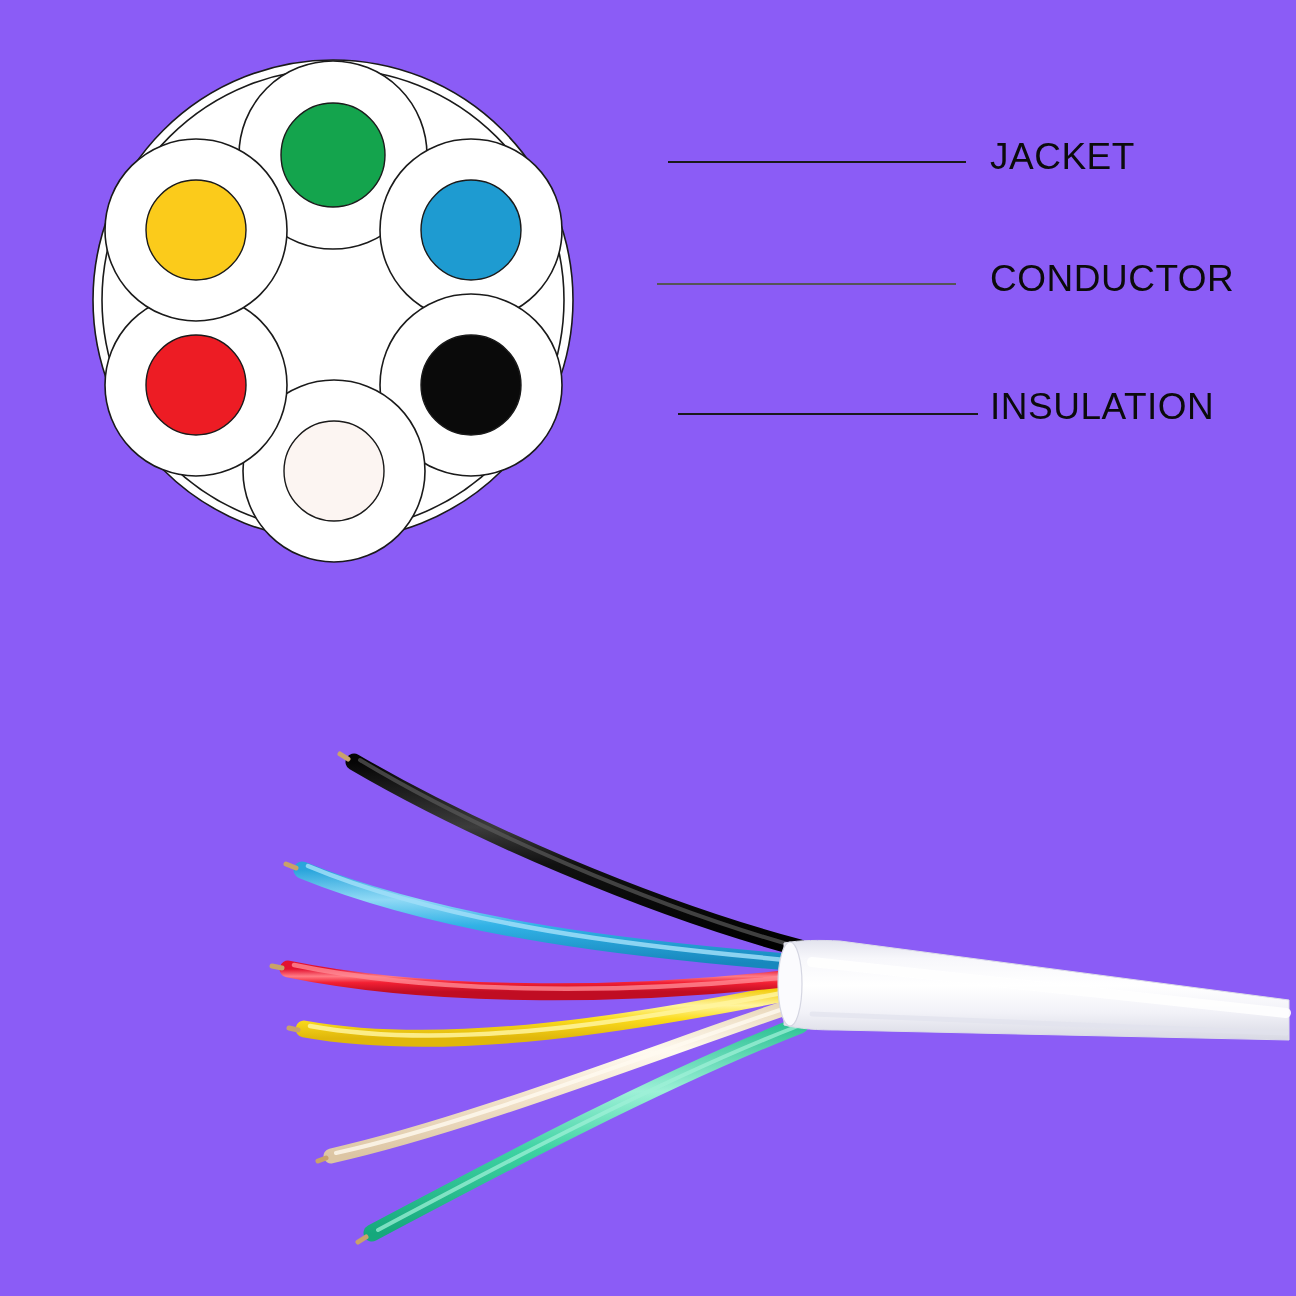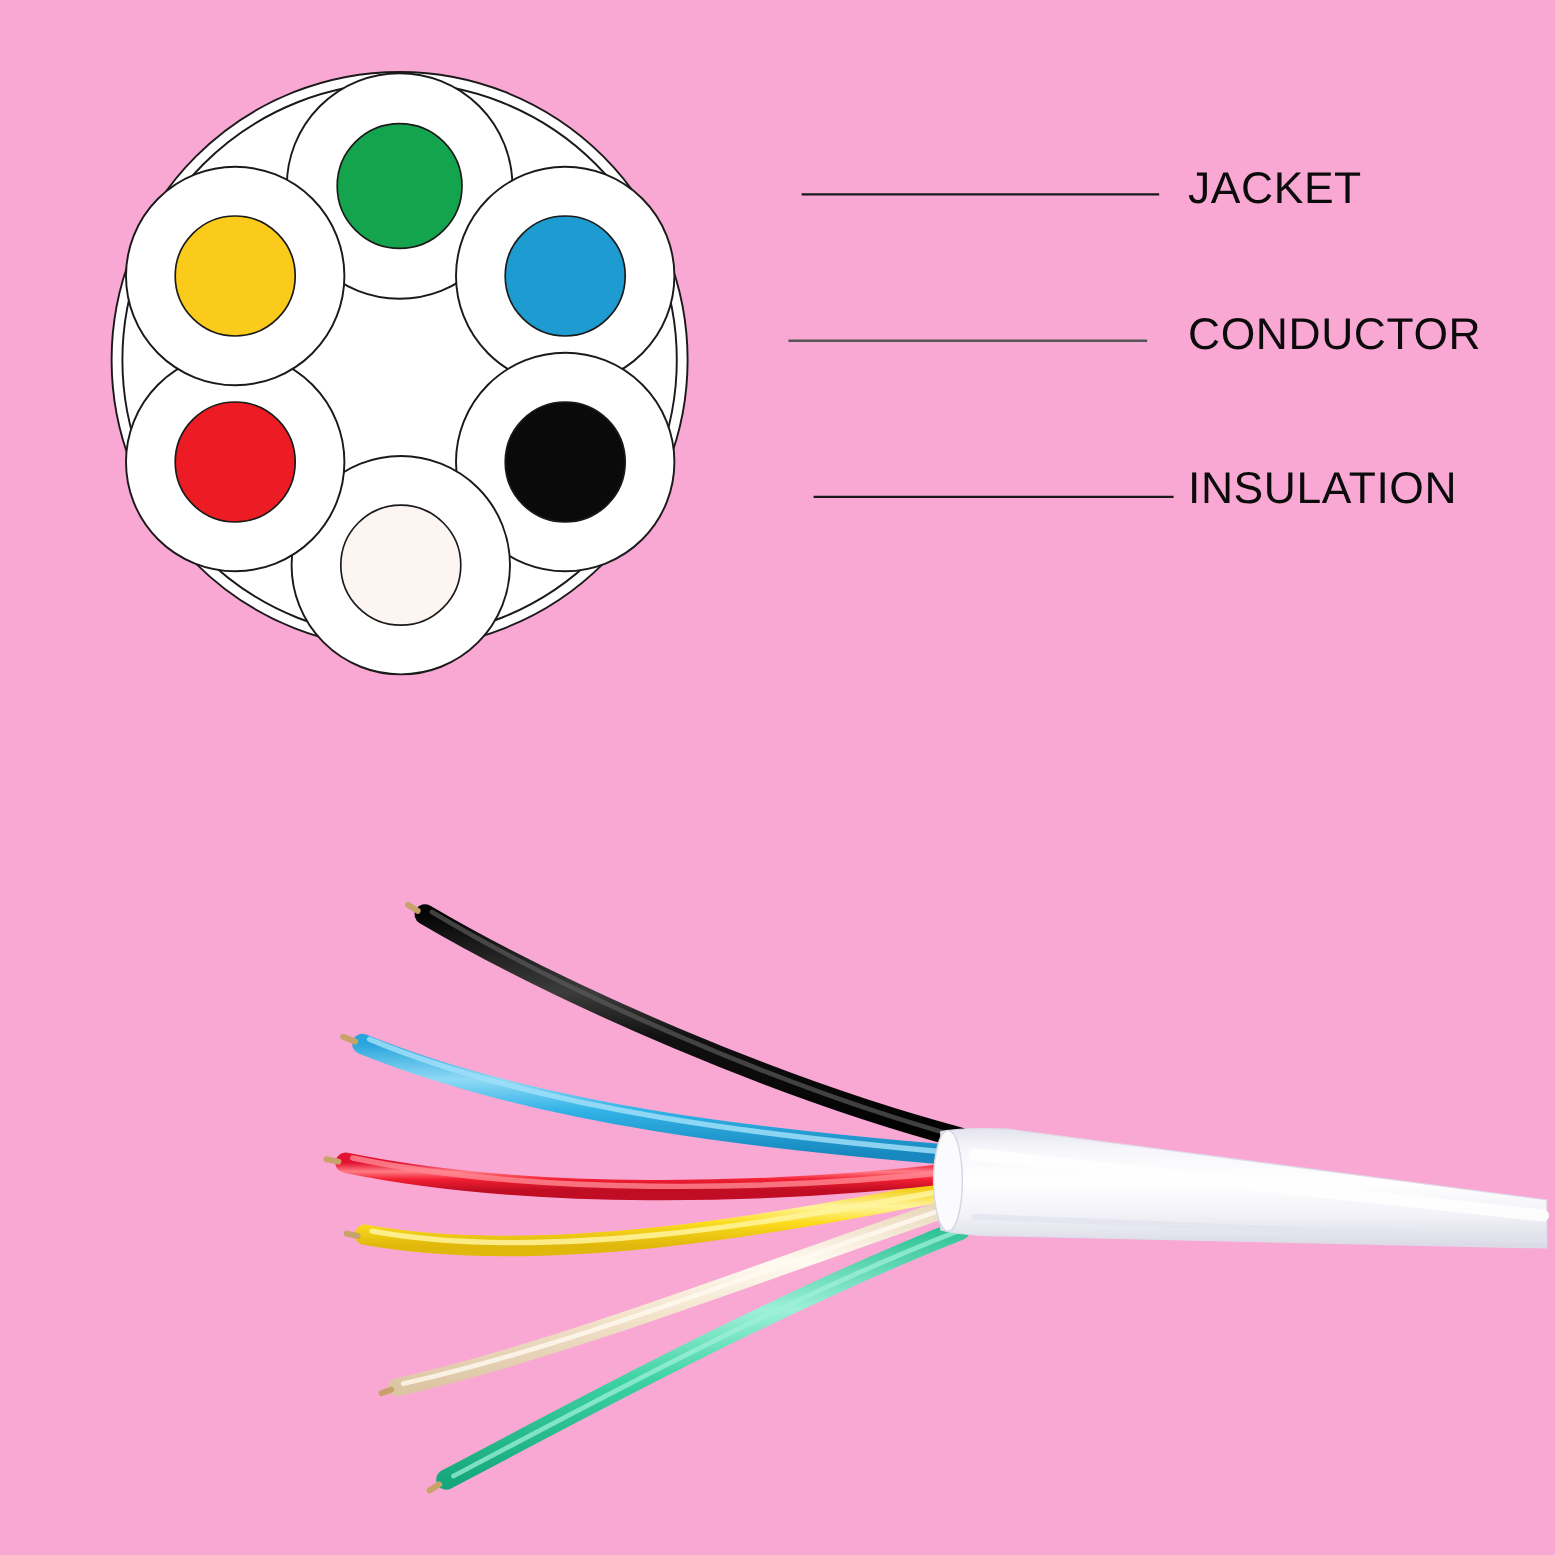--- a/index.html
+++ b/index.html
@@ -7,21 +7,21 @@
     padding: 0;
     background: #ffffff;
   }
   body {
     font-family: "Liberation Sans", sans-serif;
   }
   #stage {
     position: relative;
     width: 1296px;
     height: 1296px;
-    background: #f9a8d4;
+    background: #8b5cf6;
     overflow: hidden;
     text-decoration: underline;
   }
   #cross-section {
     position: absolute;
     left: 0;
     top: 0;
     width: 1296px;
     height: 760px;
   }

